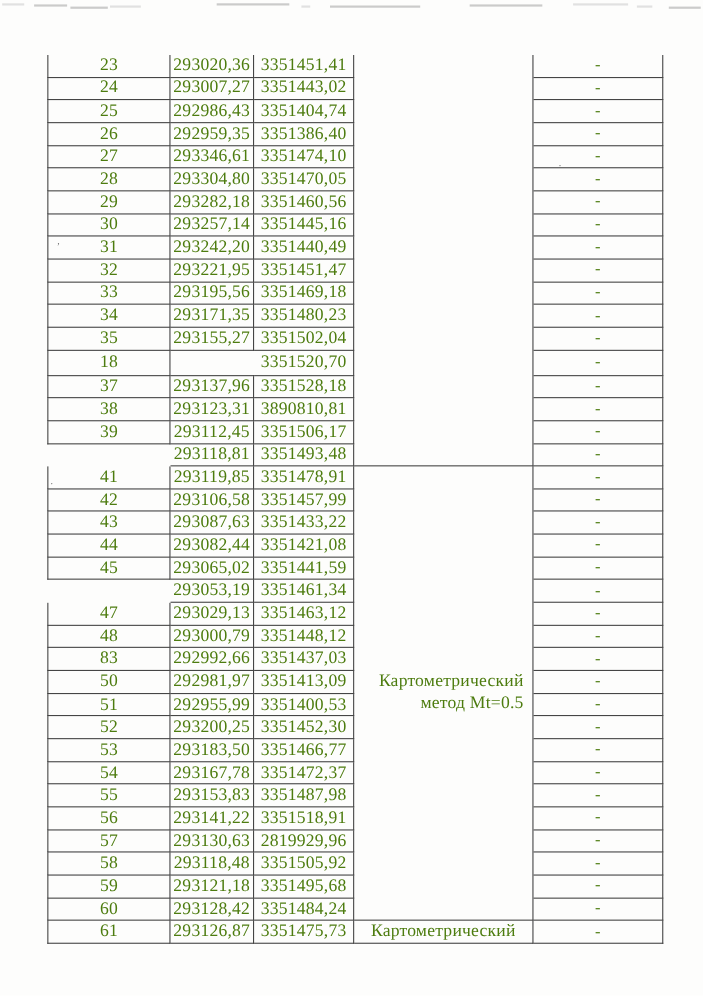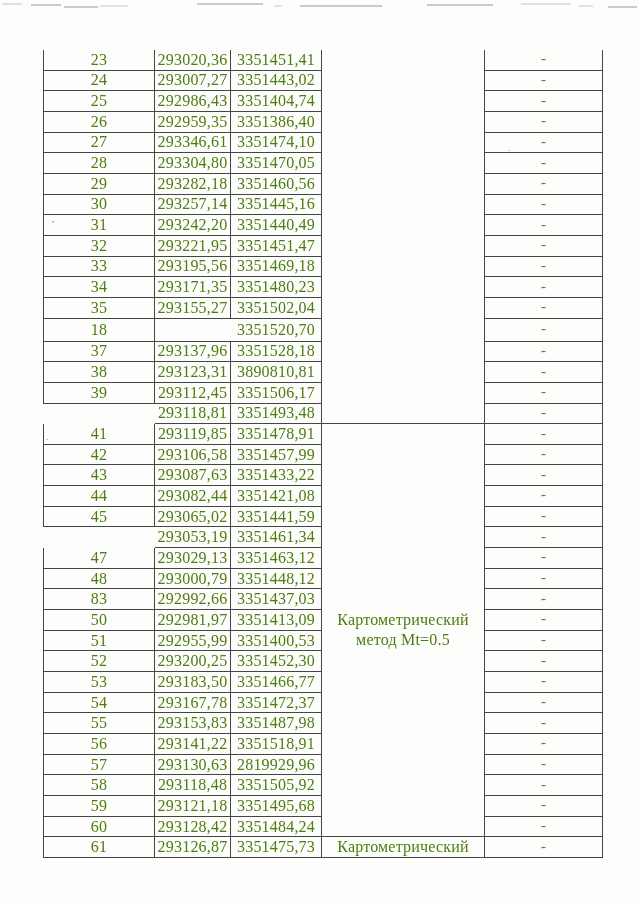--- a/index.html
+++ b/index.html
@@ -47,21 +47,21 @@
     display: flex;
     align-items: center;
     justify-content: center;
     border-right: 1px solid #454545;
     border-bottom: 1px solid #454545;
     overflow: hidden;
     letter-spacing: .2px;
   }
   .cell.first-col { border-left: 1px solid #454545; }
   .method-cell {
-    text-align: center;
+    text-align: right;
     line-height: 20px;
     padding: 0 8px;
   }
   .dash-text {
     font-weight: 700;
     font-size: 15px;
     transform: scaleY(.85);
   }
 </style>
 </head>

